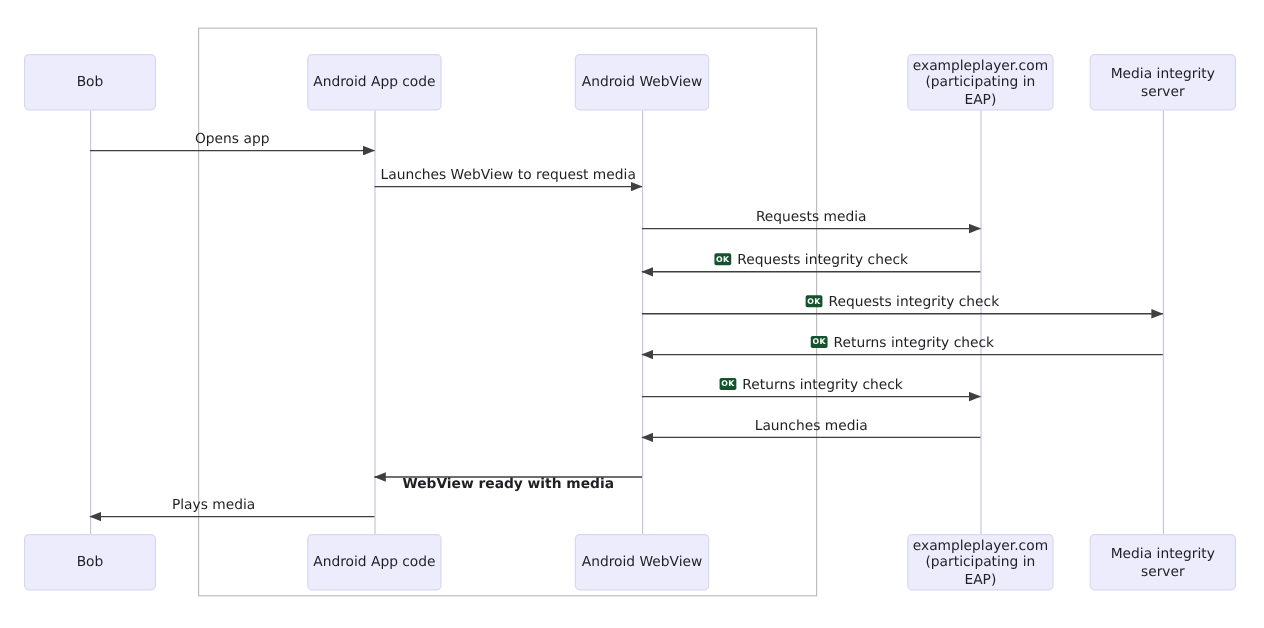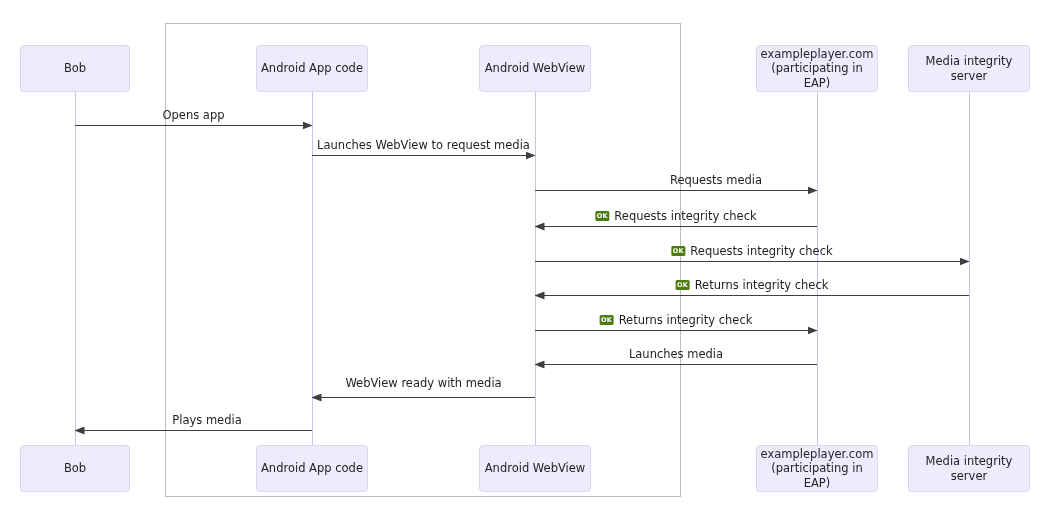--- a/index.html
+++ b/index.html
@@ -52,21 +52,21 @@
     font-size:11.5px;
     color:#1f1f24;
     white-space:nowrap;
     display:flex;
     align-items:center;
     gap:5px;
     transform:translateX(-50%);
   }
   .ok-badge{
     display:inline-block;
-    background:#4d7c0f;
+    background:#14532d;
     color:#ffffff;
     font-size:6.5px;
     font-weight:bold;
     font-family:"DejaVu Sans","Liberation Sans",sans-serif;
     line-height:10px;
     height:10px;
     min-width:12px;
     text-align:center;
     border-radius:1.5px;
     letter-spacing:0.3px;
@@ -128,21 +128,21 @@
       <div class="actor-box" style="left: 908px; top: 45px; width: 122px; height: 47px; background: rgb(236, 236, 253); border-color: rgb(216, 216, 240);"><span>Media integrity server</span></div>
       <div class="actor-box" style="left: 908px; top: 445px; width: 122px; height: 47px; background: rgb(236, 236, 253); border-color: rgb(216, 216, 240);"><span>Media integrity server</span></div>
     </div>
   <div id="labels-layer">
       <div class="msg-label" style="left: 193.5px; top: 108px; align-items: center;">
         <span>Opens app</span>
       </div>
       <div class="msg-label" style="left: 423.5px; top: 138px; align-items: flex-end;">
         <span>Launches WebView to request media</span>
       </div>
-      <div class="msg-label" style="left: 716px; top: 173px; text-align: right;">
+      <div class="msg-label" style="left: 676px; top: 173px; text-align: right;">
         <span>Requests media</span>
       </div>
       <div class="msg-label" style="left: 676px; top: 209px;">
         <span class="ok-badge">OK</span>
         <span>Requests integrity check</span>
       </div>
       <div class="msg-label" style="left: 752px; top: 244px;">
         <span class="ok-badge">OK</span>
         <span>Requests integrity check</span>
       </div>
@@ -150,21 +150,21 @@
         <span class="ok-badge">OK</span>
         <span>Returns integrity check</span>
       </div>
       <div class="msg-label" style="left: 676px; top: 313px;">
         <span class="ok-badge">OK</span>
         <span>Returns integrity check</span>
       </div>
       <div class="msg-label" style="left: 676px; top: 347px;">
         <span>Launches media</span>
       </div>
-      <div class="msg-label" style="left: 423.5px; top: 376px;">
+      <div class="msg-label" style="left: 423.5px; top: 396px; font-weight: bold;">
         <span>WebView ready with media</span>
       </div>
-      <div class="msg-label" style="left: 207px; top: 413px; align-items: center;">
+      <div class="msg-label" style="left: 178px; top: 413px; align-items: center;">
         <span>Plays media</span>
       </div>
     </div>
 
 </div>
 
 </body></html>

